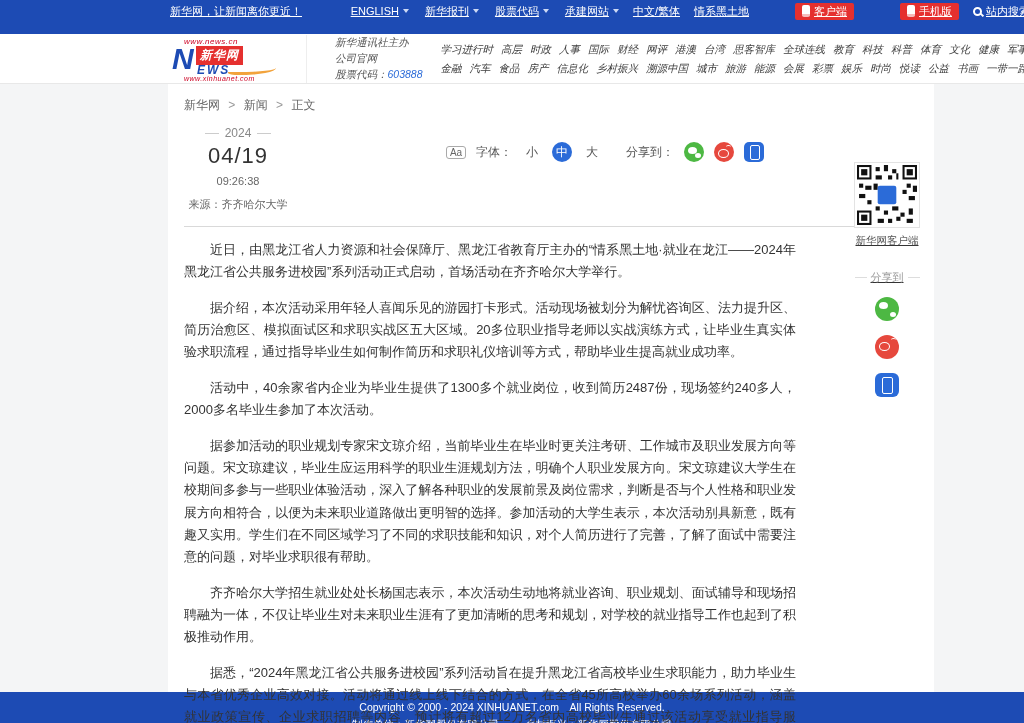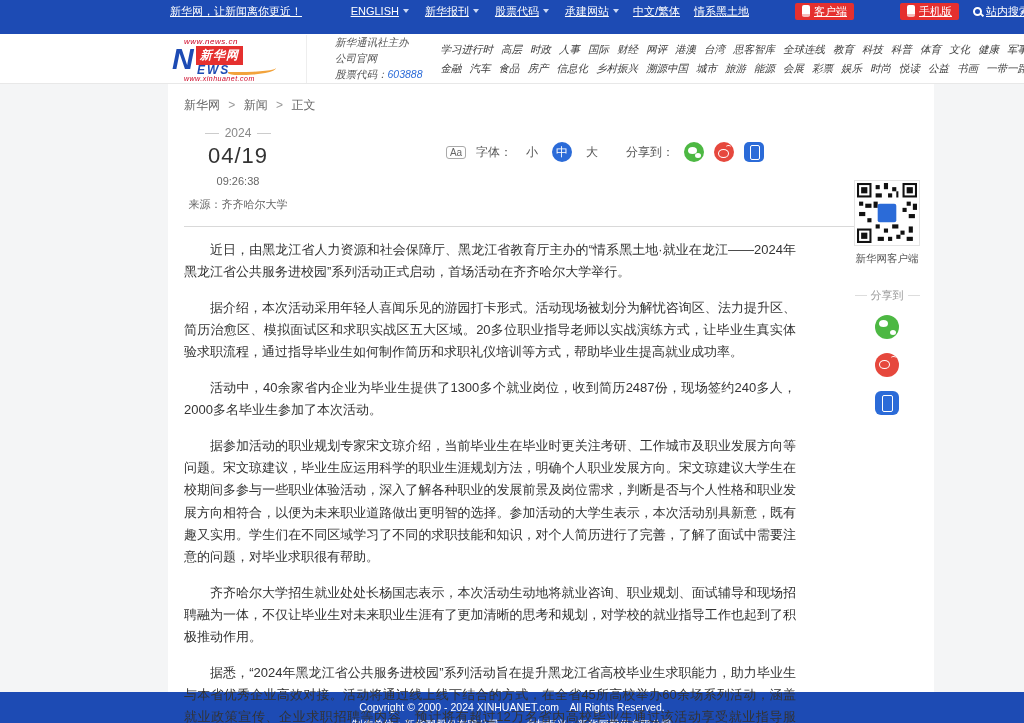--- a/index.html
+++ b/index.html
@@ -65,21 +65,21 @@
   .sicon.wechat::after { content:""; position:absolute; right:3px; bottom:4px; width:6px; height:5px; background:#fff; border-radius:50%; }
   .sicon.weibo { background:#e6483d; }
   .sicon.weibo::before { content:""; position:absolute; left:4px; top:7px; width:9px; height:7px; border:1.5px solid #fff; border-radius:50%; }
   .sicon.weibo::after { content:""; position:absolute; right:3px; top:3px; width:5px; height:3px; border-top:1.5px solid #fff; border-radius:50%; }
   .sicon.mobile { background:#2b6bd8; border-radius:5px; }
   .sicon.mobile::before { content:""; position:absolute; left:6px; top:3px; width:8px; height:13px; border:1.5px solid #fff; border-radius:2px; }
   .rule { border:none; border-top:1px solid #d9d9d9; margin:14px 0 12px; }
   .art-body { width:612px; font-size:13px; line-height:1.72; color:#333; text-align:justify; }
   .art-body p { margin:0 0 13px; text-indent:2em; }
   
-  .side { position:absolute; top:96px; right:10px; width:74px; text-align:center; }
+  .side { position:absolute; top:78px; right:10px; width:74px; text-align:center;text-decoration:underline; }
   .qr-box { width:66px; height:66px; margin:0 auto; background:#fff; border:1px solid #e3e3e3; padding:2px; }
   .qr-box svg { display:block; }
   .qr-caption { font-size:10.5px; color:#555; margin-top:6px; white-space:nowrap; }
   .side-share { margin-top:22px; font-size:11px; color:#999; display:flex; align-items:center; justify-content:center; gap:4px; }
   .side-share::before, .side-share::after { content:""; width:12px; border-top:1px solid #ddd; }
   .side-icons { margin-top:12px; display:flex; flex-direction:column; align-items:center; gap:14px; }
   .sicon.lg { width:24px; height:24px; }
   .sicon.lg.mobile { border-radius:6px; }
   .sicon.lg.mobile::before { left:7px; top:4px; width:9px; height:15px; }
   

